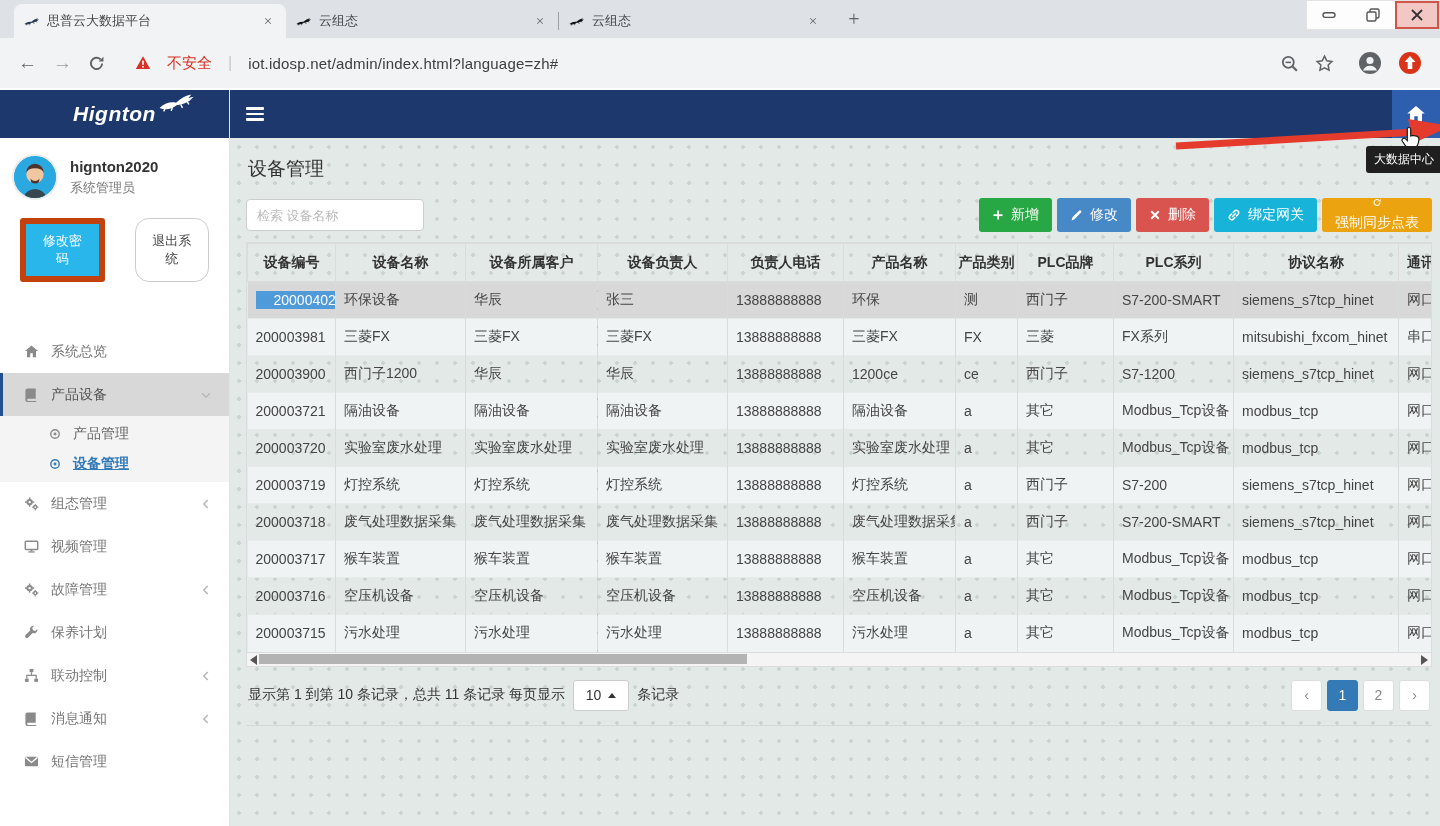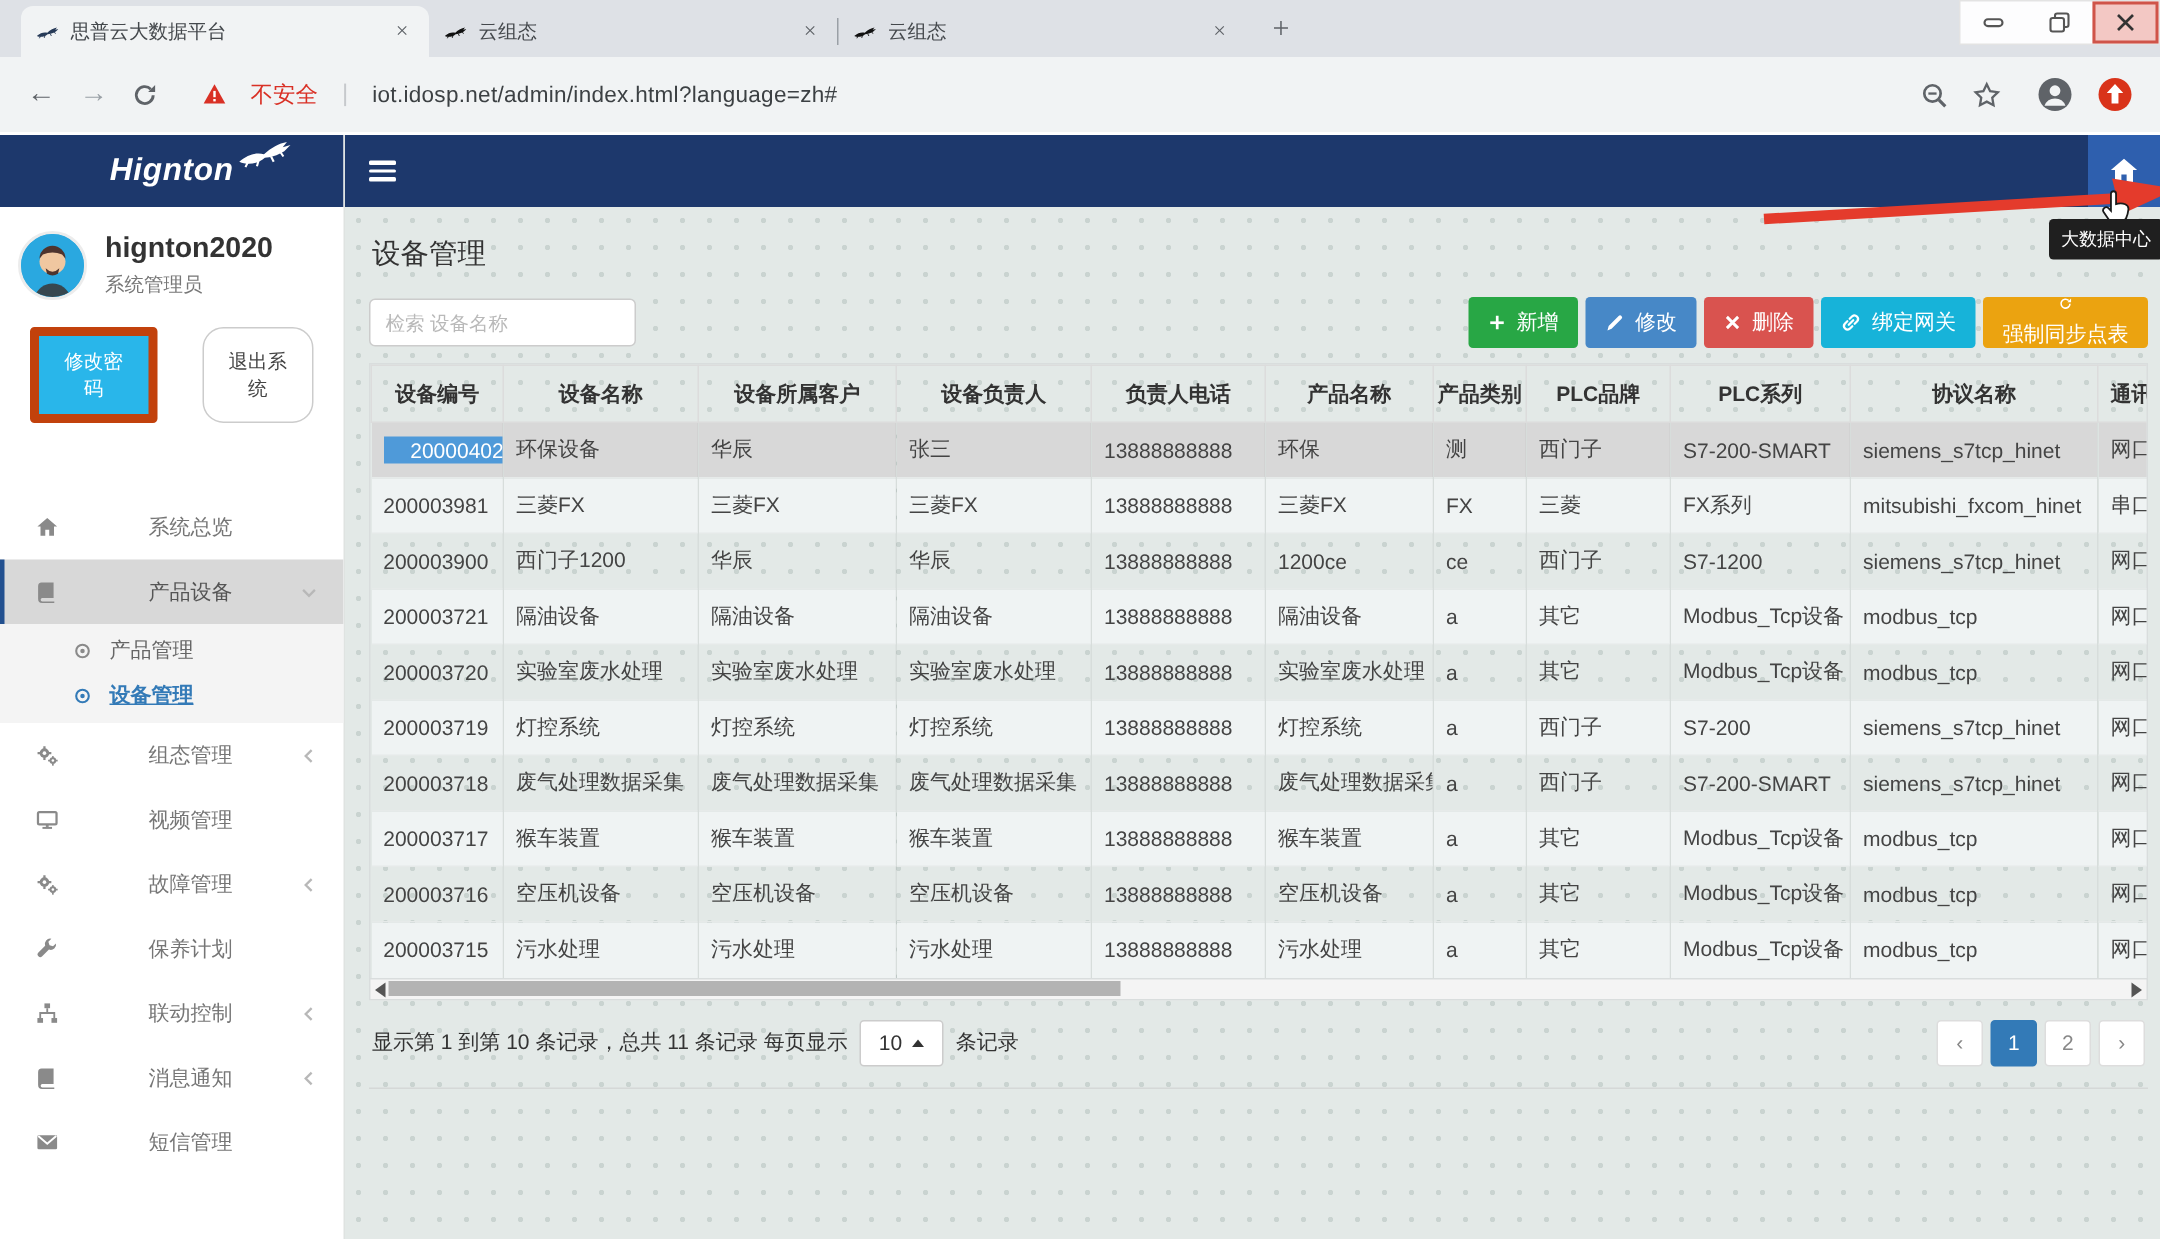--- a/index.html
+++ b/index.html
@@ -29,29 +29,29 @@
 
   
   .app { display:flex; height:736px; }
   .sidebar { width:230px; background:#fff; border-right:1px solid #dfe3e1; overflow:hidden; display:flex; flex-direction:column; }
   .logo { height:48px; background:#1d386c; position:relative; display:flex; align-items:center; justify-content:center; flex:none; }
   .logo-text { color:#fff; font-size:21px; font-weight:bold; font-style:italic; letter-spacing:.5px; }
   .logo-deer { position:absolute; right:26px; top:2px; }
   .user { display:flex; align-items:center; padding:16px 12px 4px; }
   .avatar { width:46px; height:46px; border-radius:50%; overflow:hidden; background:#2aa8e0; border:2px solid #ececec; flex:none; }
   .uinfo { margin-left:12px; }
-  .uname { font-size:19px; font-weight:bold; color:#333; }
+  .uname { font-size:15px; font-weight:bold; color:#333; }
   .urole { font-size:13px; color:#777; margin-top:4px; }
   .ubtns { display:flex; gap:30px; padding:14px 20px 16px; }
   .btn-cyan { background:#29b6ea; color:#fff; border:6px solid #c2410c; padding:8px 13px; font-size:13px; border-radius:3px; cursor:pointer; }
   .btn-ghost { background:#fff; color:#444; border:1px solid #ccc; padding:8px 13px; font-size:13px; border-radius:14px; cursor:pointer; }
   .menu { flex:1; padding-top:32px; }
   .mi { height:43px; display:flex; align-items:center; padding:0 16px 0 22px; color:#767676; font-size:14px; cursor:pointer; }
   .mi .mic { width:19px; margin-right:10px; display:flex; justify-content:center; color:#8a8a8a; }
-  .mi .mil { flex:1;margin-left:48px; }
+  .mi .mil { flex:1; }
   .mi .mch { color:#b8b8b8; display:flex; }
   .mi.active { background:#d8d8d8; border-left:3px solid #22508f; padding-left:19px; color:#555; }
   .submenu { background:#f4f4f4; padding:3px 0; }
   .smi { height:30px; display:flex; align-items:center; padding-left:48px; font-size:14px; color:#666; cursor:pointer; }
   .smi .mic { width:16px; margin-right:9px; display:flex; color:#8a8a8a; }
   .smi.active { color:#337ab7; font-weight:bold; }
   .smi.active .sml { text-decoration:underline; }
   .smi.active .mic { color:#337ab7; }
 
   .main { flex:1; display:flex; flex-direction:column; position:relative; }

